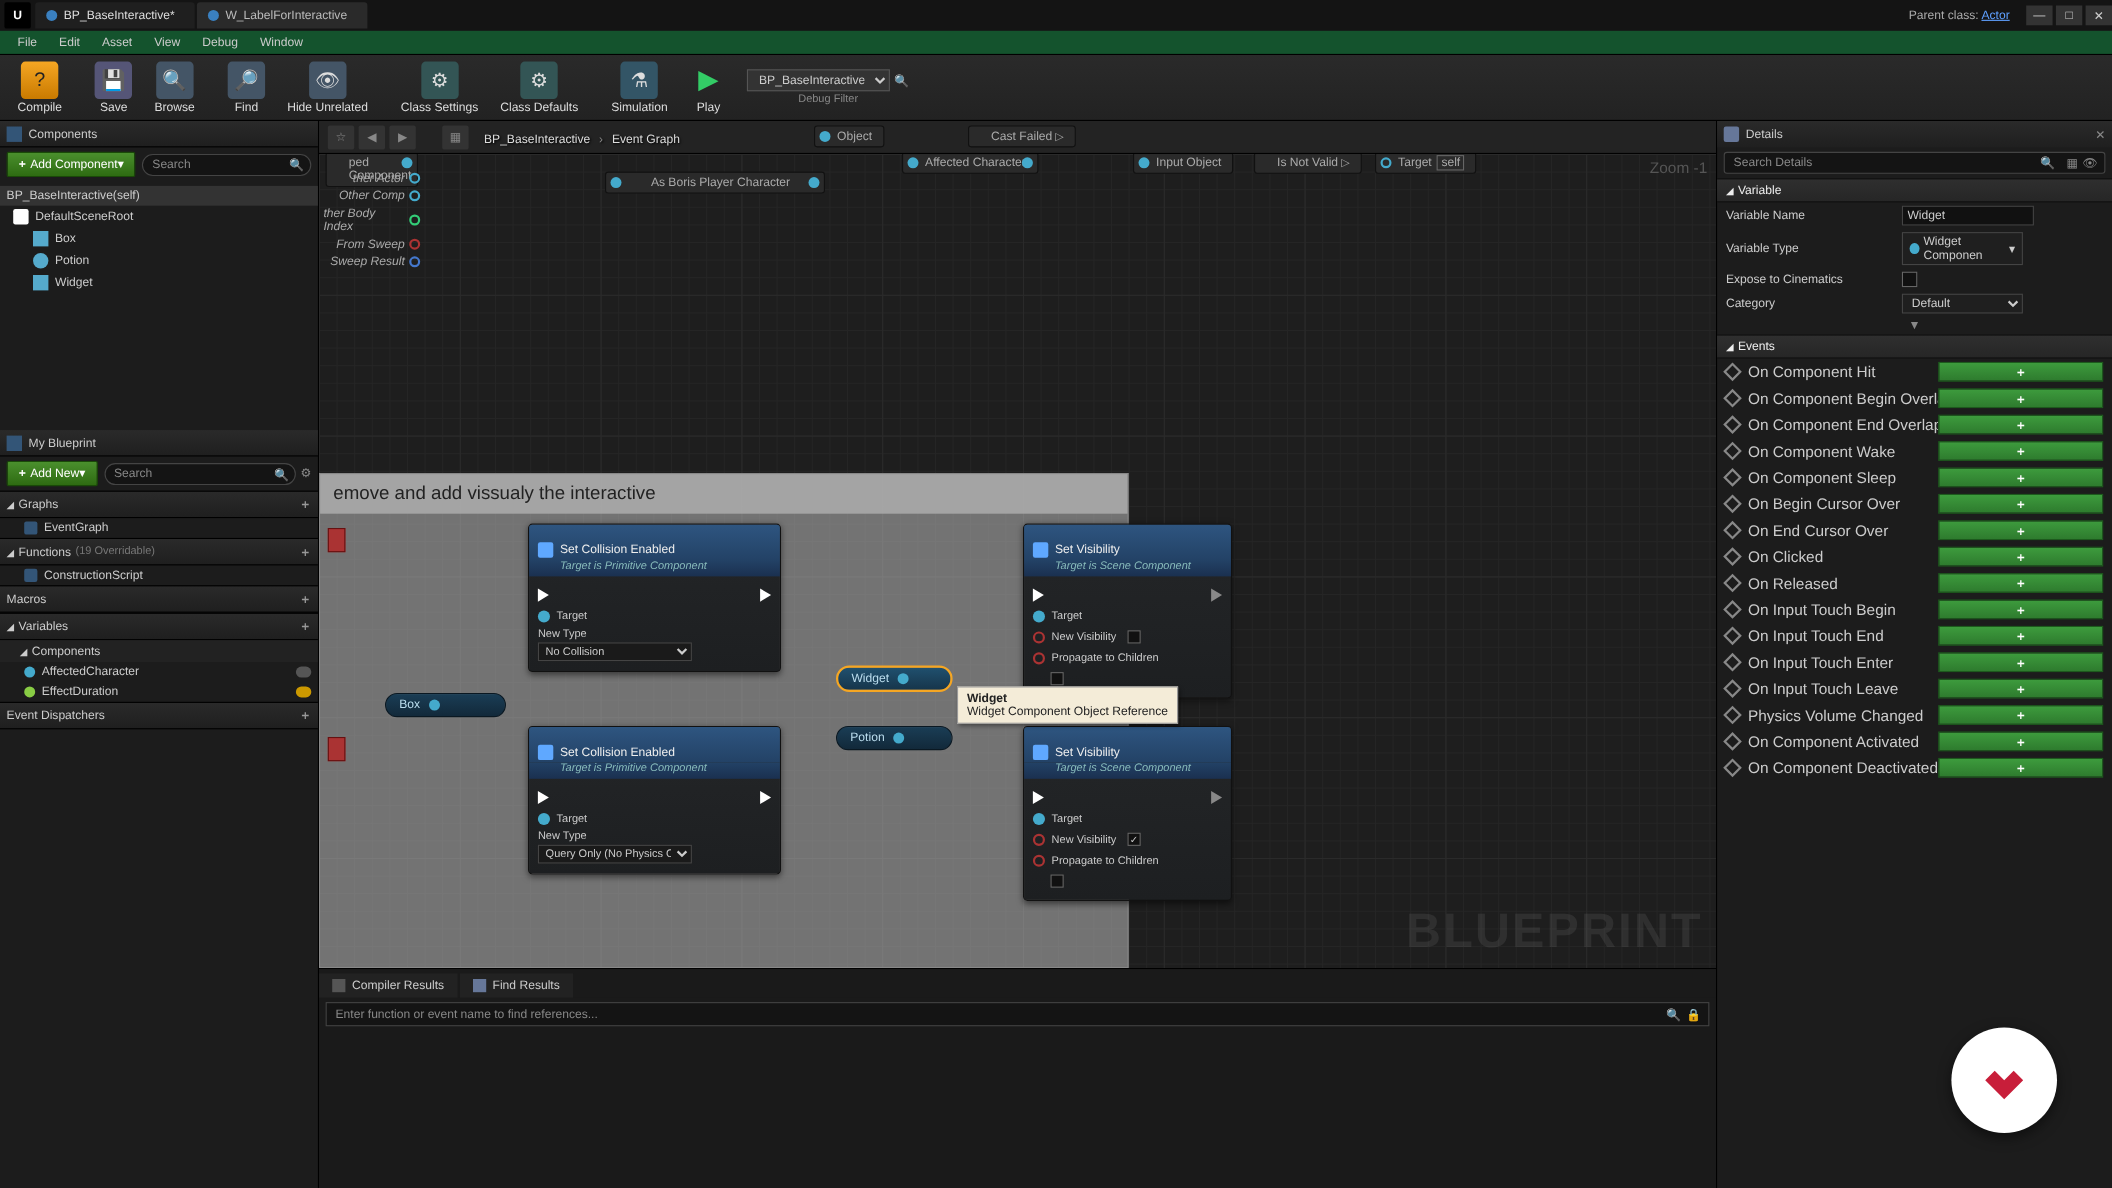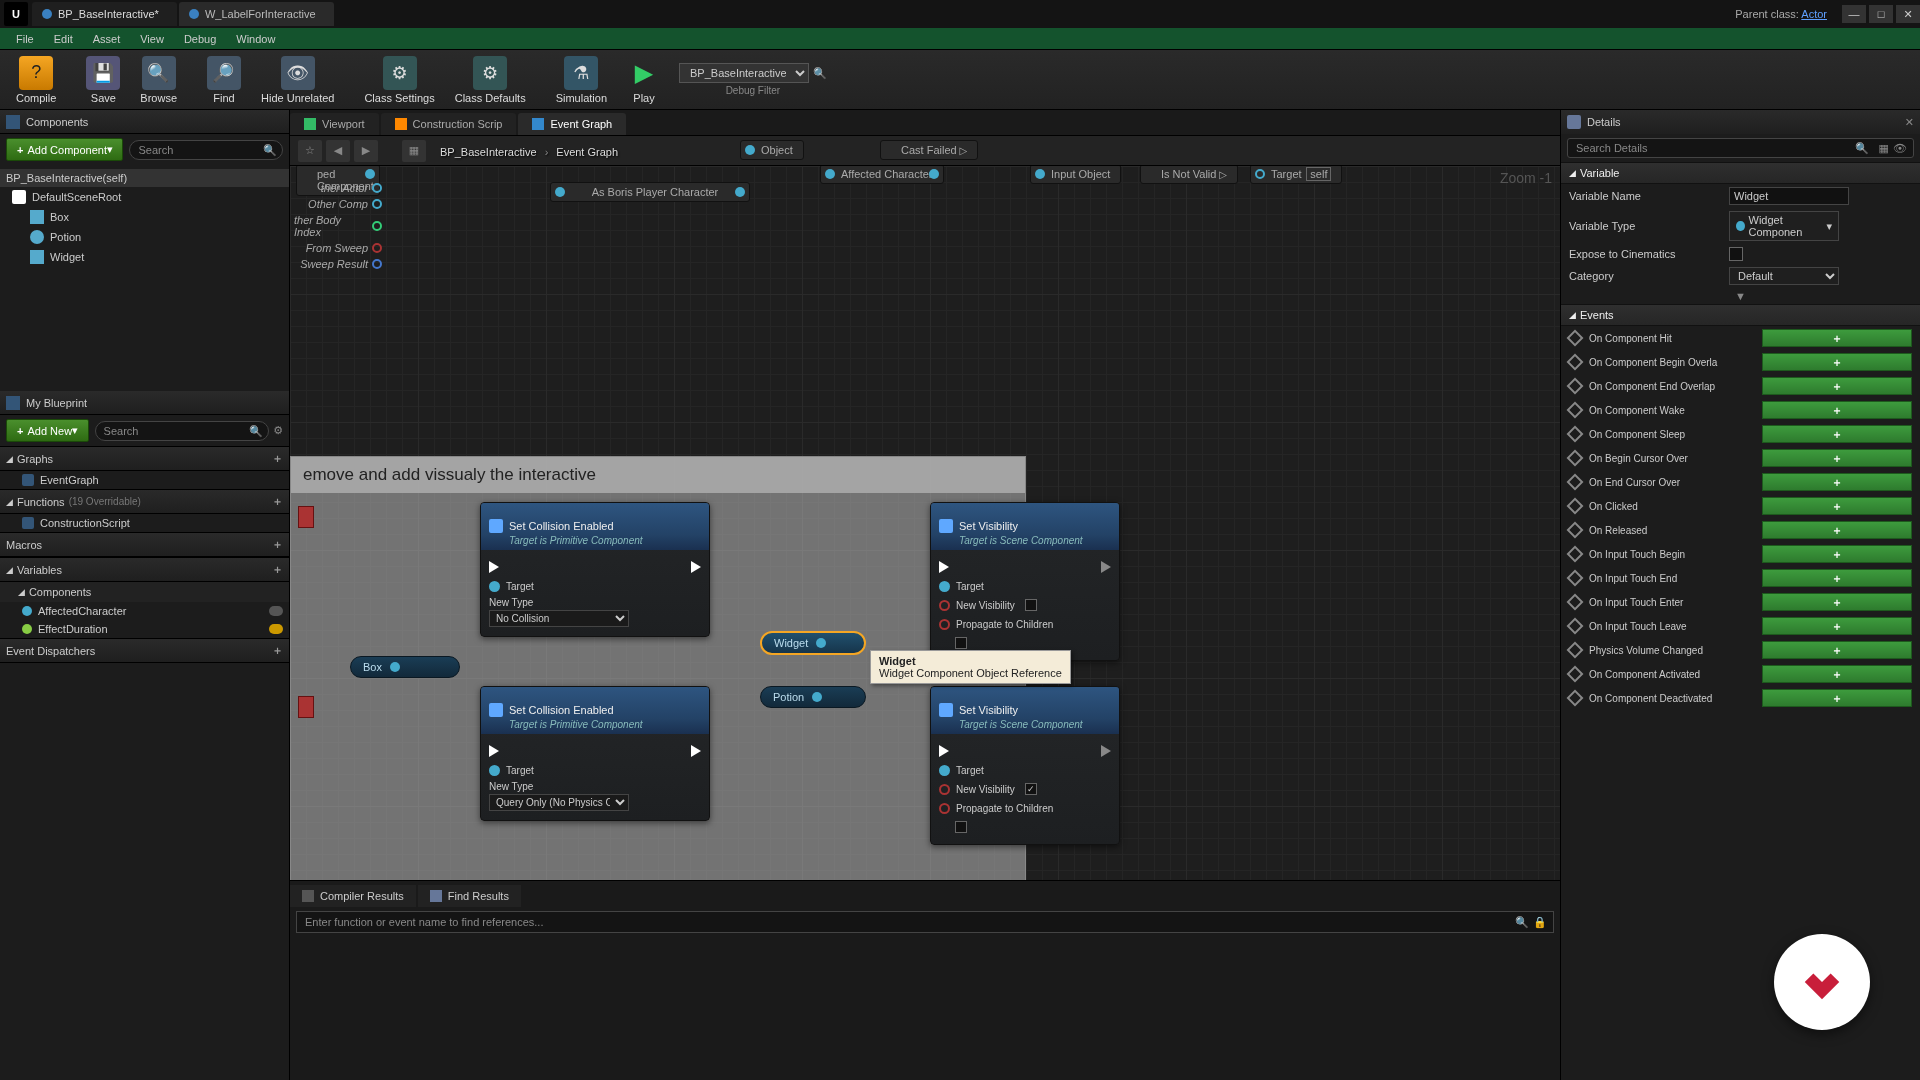--- a/index.html
+++ b/index.html
@@ -119,21 +119,21 @@
 .det-cat { background:linear-gradient(#2f2f2f,#262626); padding:4px 8px; color:#eee; display:flex; align-items:center; border-top:1px solid #111; border-bottom:1px solid #111; }
 .det-cat .tri { margin-right:4px; font-size:9px; }
 .det-row { display:flex; align-items:center; padding:3px 8px; }
 .det-row .k { width:160px; color:#ccc; }
 .det-row input[type=text] { background:#111; border:1px solid #444; color:#ccc; padding:2px 4px; width:120px; }
 .det-row select { background:#1f1f1f; border:1px solid #444; color:#ccc; padding:1px 4px; width:110px; }
 .det-row .chip { background:#1f1f1f; border:1px solid #444; padding:2px 6px; display:flex; align-items:center; width:110px; }
 .det-row .chip .dot { width:10px; height:10px; border-radius:50%; background:#4ac; margin-right:4px; }
 .evt-row { display:flex; align-items:center; padding:3px 8px; }
 .evt-row .dia { width:12px; height:12px; transform:rotate(45deg); border:2px solid #888; margin-right:8px; }
-.evt-row .lbl { flex:1; color:#ccc; font-size:10px; overflow:hidden; white-space:nowrap; }
+.evt-row .lbl { flex:1; color:#ccc; font-size:14px; overflow:hidden; white-space:nowrap; }
 .evt-row .plusbtn { width:150px; height:18px; background:linear-gradient(#3d9b3d,#2e7b2e); border:1px solid #1d5a1d; display:flex; align-items:center; justify-content:center; color:#fff; font-weight:bold; }
 .fab { position:absolute; right:50px; bottom:50px; width:96px; height:96px; border-radius:50%; background:#fff; box-shadow:0 4px 12px rgba(0,0,0,.5); display:flex; align-items:center; justify-content:center; }
 .fab svg { width:46px; height:46px; }
 </style>
 </head>
 <body>
 
 <div class="titlebar">
   <div class="ue-logo">U</div>
   <div class="tab active">
@@ -294,48 +294,35 @@
         <span>EffectDuration</span>
         <div class="eye on"></div>
       </div>
     <div class="section-hdr">
         <span>Event Dispatchers</span>
         <span class="plus">＋</span>
       </div>
   </div>
 
   <div class="col-center">
-    <div class="graph-tabs">
-      <div class="graph-tab">
-          <div class="gi vp"></div>
-          <span>Viewport</span>
-        </div>
-      <div class="graph-tab">
-          <div class="gi cs"></div>
-          <span>Construction Scrip</span>
-        </div>
-      <div class="graph-tab active">
-          <div class="gi eg"></div>
-          <span>Event Graph</span>
-        </div>
-    </div>
     <div class="breadcrumb-bar">
       <div class="bc-btn">☆</div>
       <div class="bc-btn">◀</div>
       <div class="bc-btn">▶</div>
       <div style="width:20px;"></div>
       <div class="bc-btn">▦</div>
       <div class="bc-path"><span>BP_BaseInteractive</span><span class="sep">›</span><span>Event Graph</span></div>
 
       <div class="top-chip" style="left:450px;top:4px;"><span class="pin l" style="background:#4ac"></span><span>Object</span></div>
       <div class="top-chip" style="left:590px;top:4px;"><span>Cast Failed</span> ▷</div>
     </div>
 
     <div class="graph-canvas">
       <div class="zoom-ind">Zoom -1</div>
+      <div class="watermark">BLUEPRINT</div>
 
       <div class="top-chip" style="left:6px;top:-2px;width:84px;"><span>ped Component</span><span class="pin r" style="background:#4ac"></span></div>
       <div class="top-chip" style="left:260px;top:16px;width:200px;text-align:center;"><span class="pin l" style="background:#4ac"></span><span>As Boris Player Character</span><span class="pin r" style="background:#4ac"></span></div>
       <div class="top-chip" style="left:530px;top:-2px;"><span class="pin l" style="background:#4ac"></span><span>Affected Character</span><span class="pin r" style="background:#4ac"></span></div>
       <div class="top-chip" style="left:740px;top:-2px;"><span class="pin l" style="background:#4ac"></span><span>Input Object</span></div>
       <div class="top-chip" style="left:850px;top:-2px;"><span>Is Not Valid</span> ▷</div>
       <div class="top-chip" style="left:960px;top:-2px;"><span class="pin l" style="border:2px solid #4ac;background:transparent"></span><span>Target</span> <span style="border:1px solid #666;padding:0 3px;margin-left:2px;">self</span></div>
 
       <div class="side-pins" style="position:absolute;left:0;top:14px;width:96px;">
         <div class="side-pin">

